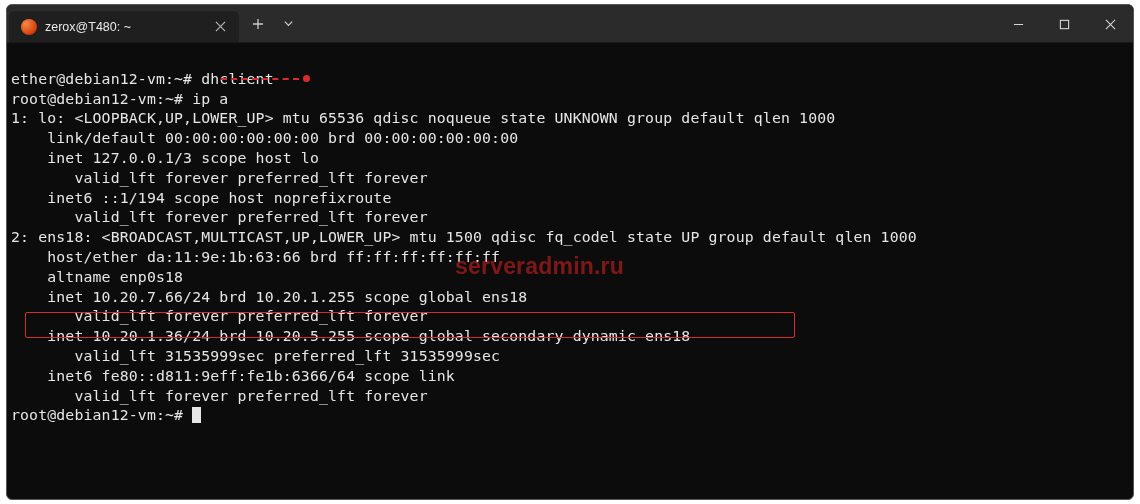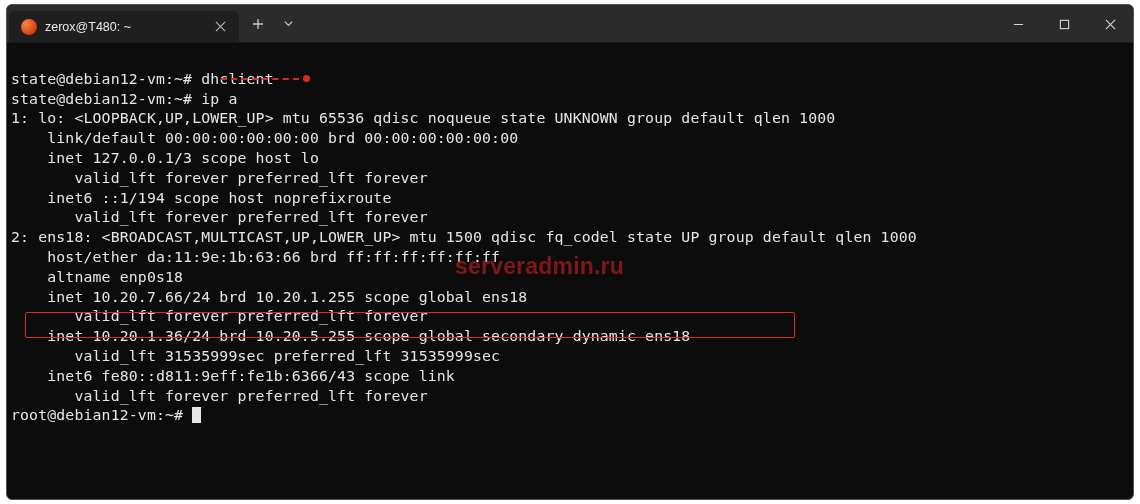--- a/index.html
+++ b/index.html
@@ -191,36 +191,36 @@
       </div>
       <div class="win-btn close">
         <svg viewBox="0 0 12 12" stroke="currentColor" stroke-width="1.2" fill="none">
             <path d="M1 1 L11 11 M11 1 L1 11"></path>
           </svg>
       </div>
     </div>
   </div>
 
   <div class="terminal">
-<span>state@debian12-vm:~# dhclient</span>
-<span>state@debian12-vm:~# ip a</span>
+<span>ether@debian12-vm:~# dhclient</span>
+<span>root@debian12-vm:~# ip a</span>
 <span>1: lo: &lt;LOOPBACK,UP,LOWER_UP&gt; mtu 65536 qdisc noqueue state UNKNOWN group default qlen 1000</span>
 <span>    link/default 00:00:00:00:00:00 brd 00:00:00:00:00:00</span>
 <span>    inet 127.0.0.1/3 scope host lo</span>
 <span>       valid_lft forever preferred_lft forever</span>
 <span>    inet6 ::1/194 scope host noprefixroute</span>
 <span>       valid_lft forever preferred_lft forever</span>
 <span>2: ens18: &lt;BROADCAST,MULTICAST,UP,LOWER_UP&gt; mtu 1500 qdisc fq_codel state UP group default qlen 1000</span>
 <span>    host/ether da:11:9e:1b:63:66 brd ff:ff:ff:ff:ff:ff</span>
 <span>    altname enp0s18</span>
 <span>    inet 10.20.7.66/24 brd 10.20.1.255 scope global ens18</span>
 <span>       valid_lft forever preferred_lft forever</span>
 <span>    inet 10.20.1.36/24 brd 10.20.5.255 scope global secondary dynamic ens18</span>
 <span>       valid_lft 31535999sec preferred_lft 31535999sec</span>
-<span>    inet6 fe80::d811:9eff:fe1b:6366/43 scope link</span>
+<span>    inet6 fe80::d811:9eff:fe1b:6366/64 scope link</span>
 <span>       valid_lft forever preferred_lft forever</span>
 <span>root@debian12-vm:~#</span> <span class="cursor"></span>
   </div>
 
   <div class="annot-underline"></div>
   <div class="annot-dot"></div>
   <div class="annot-box"></div>
   <div class="watermark">serveradmin.ru</div>
 </div>
 

